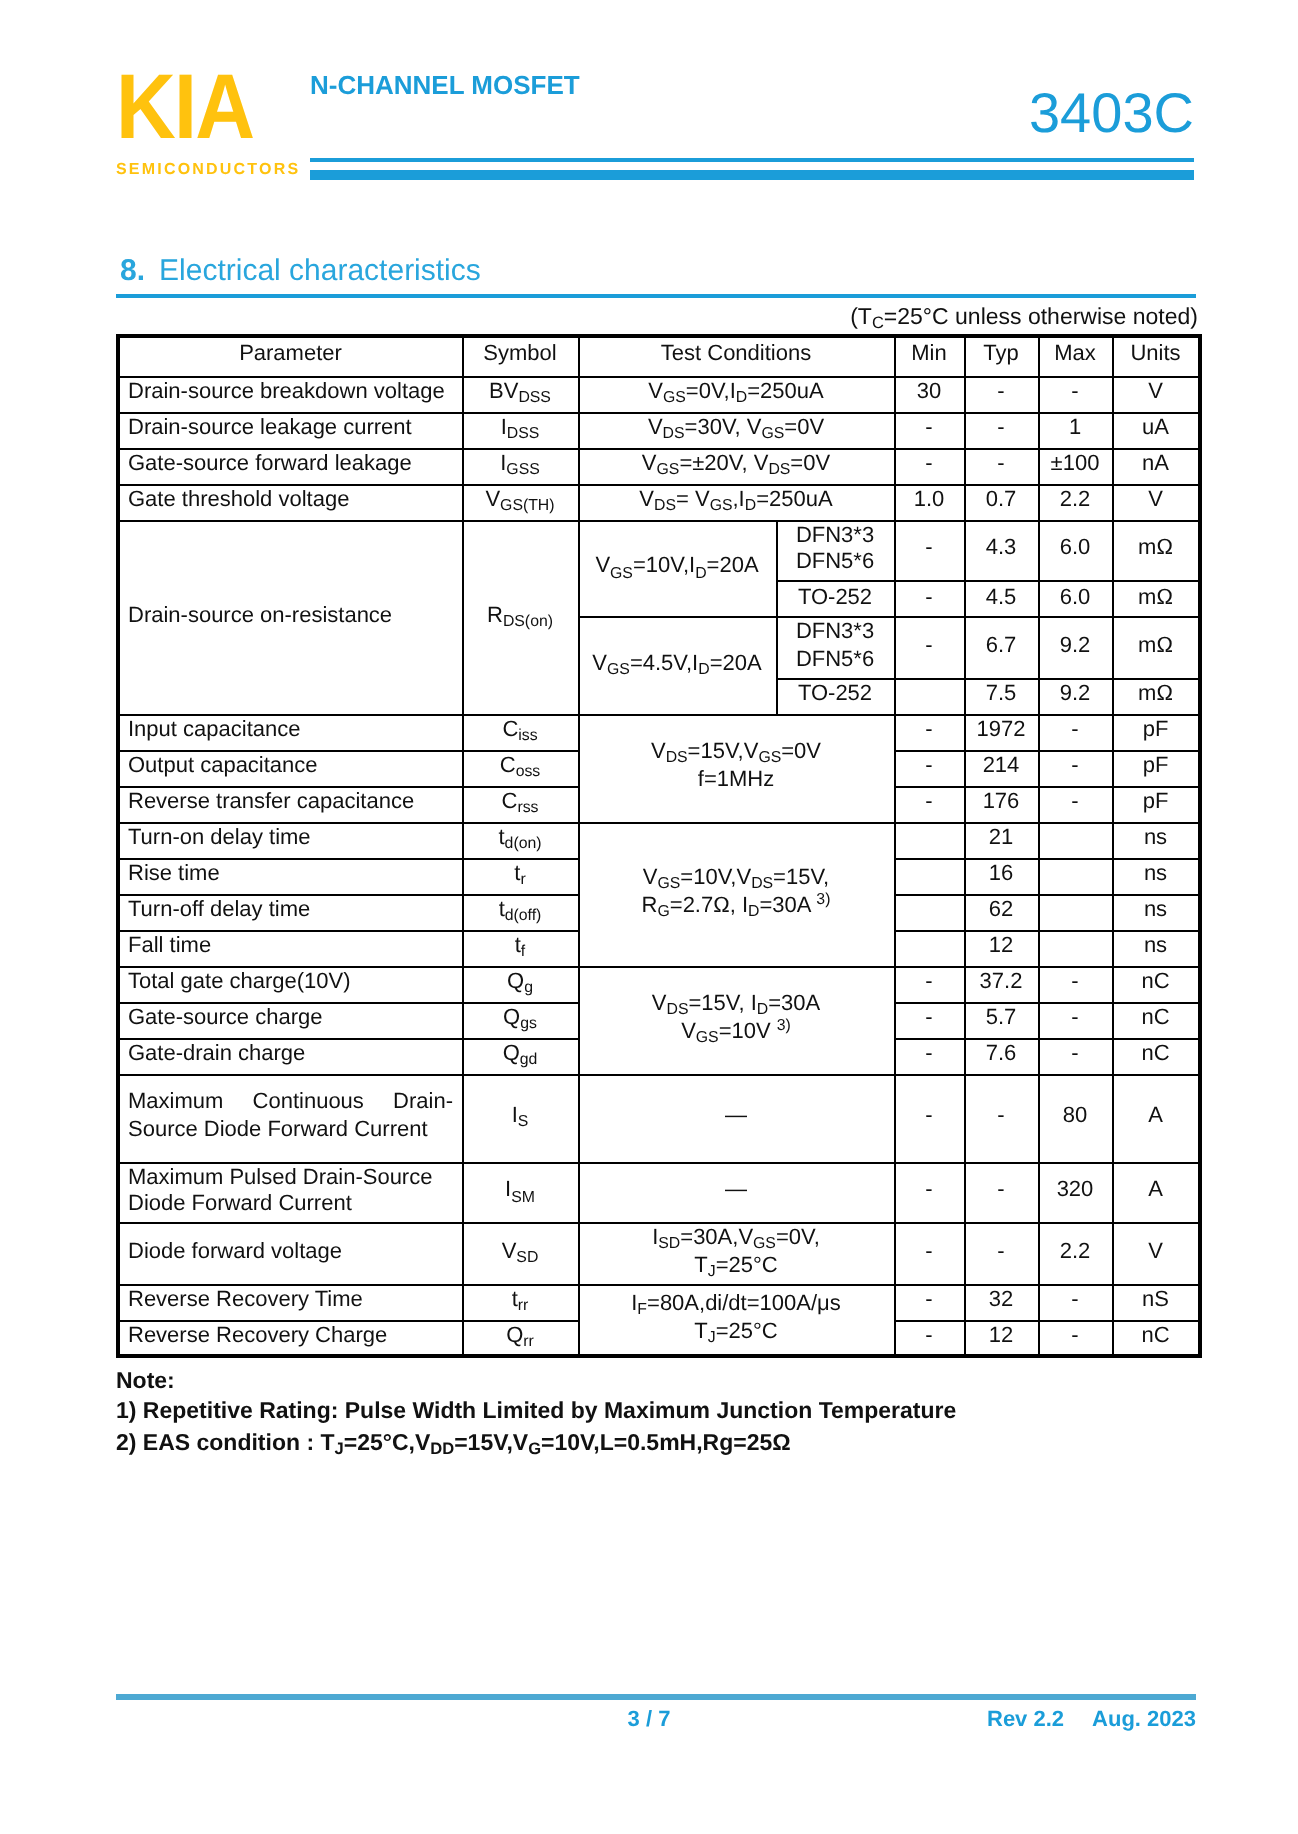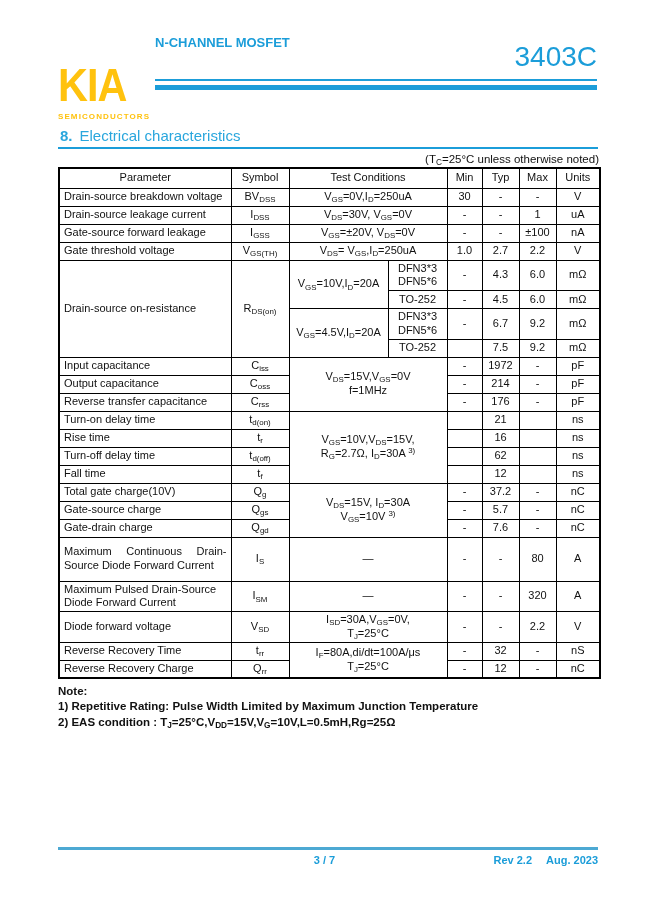--- a/index.html
+++ b/index.html
@@ -4,21 +4,21 @@
 <style>
   html,body{margin:0;padding:0;background:#fff;}
   .page{
     position:relative;width:649px;height:917px;background:#ffffff;
     font-family:"Liberation Sans","DejaVu Sans",sans-serif;color:#111;overflow:hidden;
   }
   sub{font-size:72%;vertical-align:baseline;position:relative;top:0.28em;line-height:0;}
   sup{font-size:72%;vertical-align:baseline;position:relative;top:-0.45em;line-height:0;}
 
   
-  .logo{position:absolute;left:58px;top:30px;width:95px;margin-top:32px;}
+  .logo{position:absolute;left:58px;top:30px;width:95px;}
   .logo-kia{font-size:46px;font-weight:bold;color:#ffc20e;line-height:1;letter-spacing:-1px;transform:scaleX(.9);transform-origin:left;}
   .logo-sub{font-size:8px;font-weight:bold;color:#ffc20e;letter-spacing:1.1px;margin-top:4px;white-space:nowrap;}
   .hdr-mid{position:absolute;left:155px;top:34px;color:#1b9dd9;font-weight:bold;font-size:13px;line-height:1.45;}
   .part-number{position:absolute;right:52px;top:43px;color:#1b9dd9;font-size:28px;line-height:1;}
   .rule-thin{position:absolute;left:155px;right:52px;top:79px;height:2px;background:#1b9dd9;}
   .rule-thick{position:absolute;left:155px;right:52px;top:85px;height:5px;background:#1b9dd9;}
 
   
   .section-title{position:absolute;left:60px;top:127px;font-size:15px;color:#29a6dd;}
   .section-title .num{font-weight:bold;margin-right:7px;}
@@ -122,21 +122,21 @@
         <td>-</td>
         <td>±100</td>
         <td>nA</td>
       </tr>
 
       <tr class="rh-s">
         <td class="param">Gate threshold voltage</td>
         <td>V<sub>GS(TH)</sub></td>
         <td colspan="2">V<sub>DS</sub>= V<sub>GS</sub>,I<sub>D</sub>=250uA</td>
         <td>1.0</td>
-        <td>2.7</td>
+        <td>0.7</td>
         <td>2.2</td>
         <td>V</td>
       </tr>
 
       <tr class="rh-dfn">
         <td class="param" rowspan="4">Drain-source on-resistance</td>
         <td rowspan="4">R<sub>DS(on)</sub></td>
         <td rowspan="2">V<sub>GS</sub>=10V,I<sub>D</sub>=20A</td>
         <td>DFN3*3<br>DFN5*6</td>
         <td>-</td>

